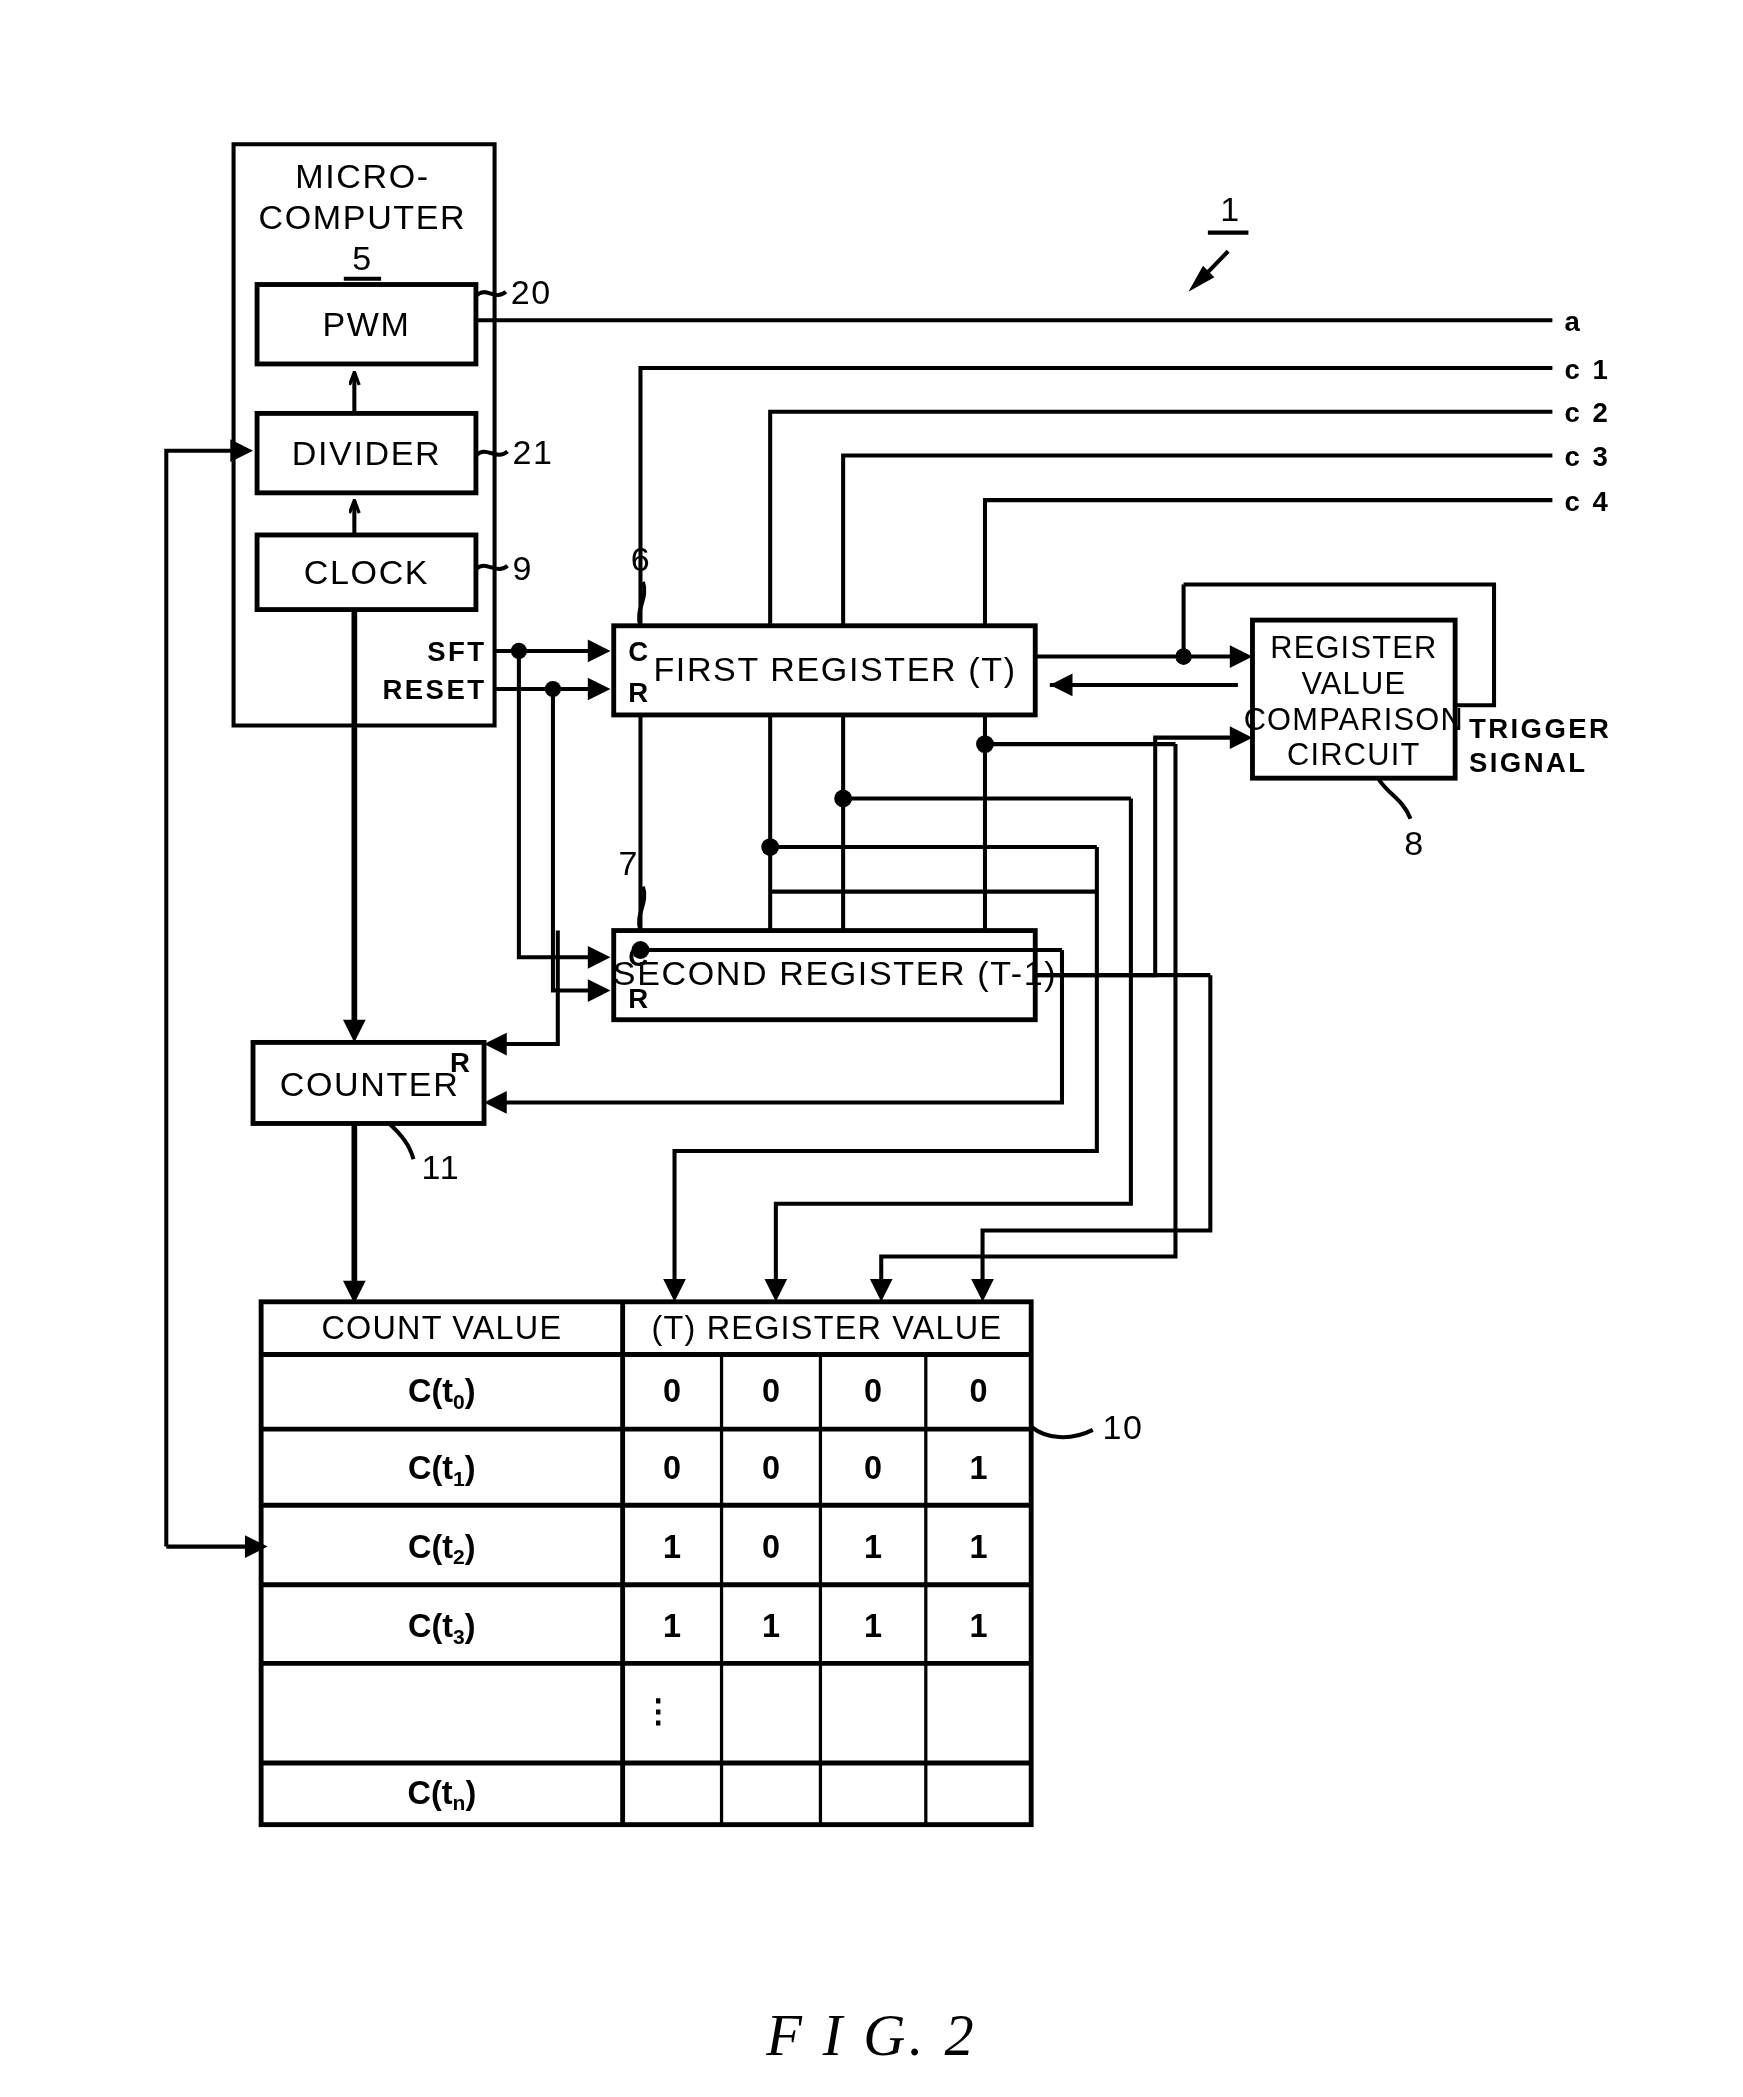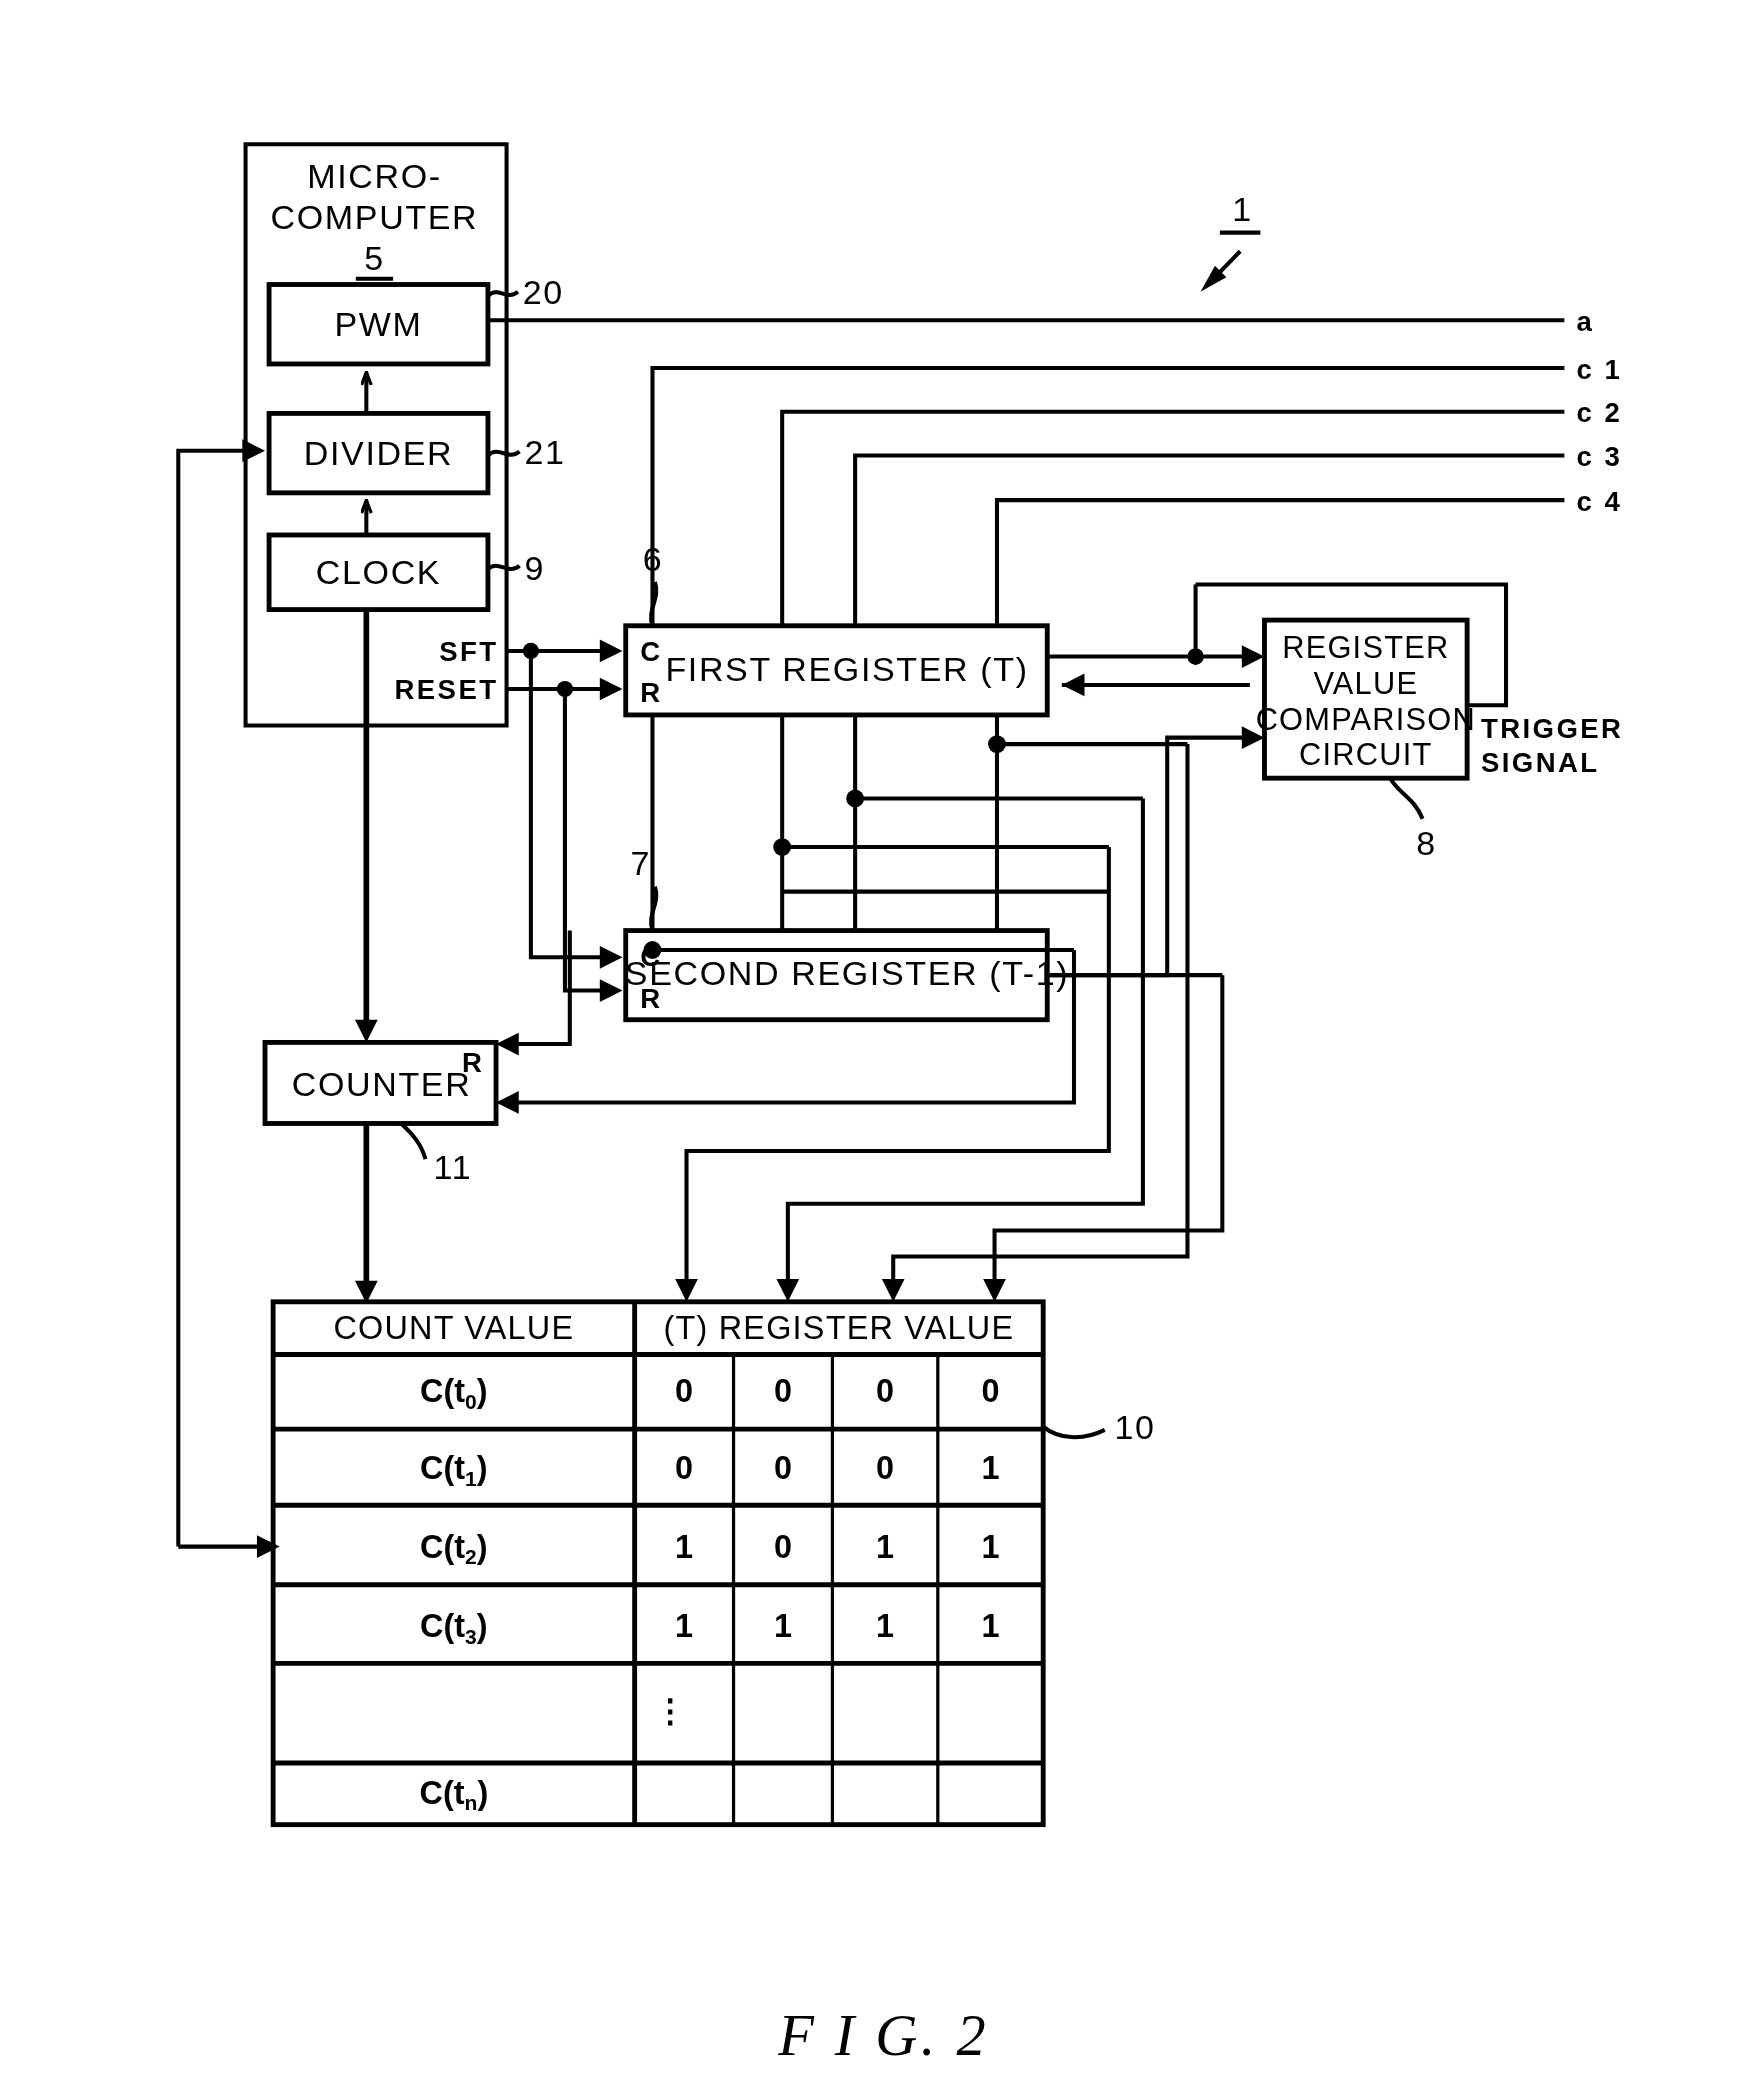--- a/index.html
+++ b/index.html
@@ -10,21 +10,21 @@
   body {
     width: 1743px;
     height: 2097px;
     font-family: "Liberation Sans", sans-serif;
     color: #000000;
     position: relative;
     overflow: hidden;
   }
   #figure-root {
     position: absolute;
-    left: 12px;
+    left: 0;
     top: 0;
     width: 1588px;
     height: 2097px;
   }
   svg { display: block; }
   .wire {
     fill: none;
     stroke: #000000;
     stroke-width: 5;
     stroke-linecap: butt;

